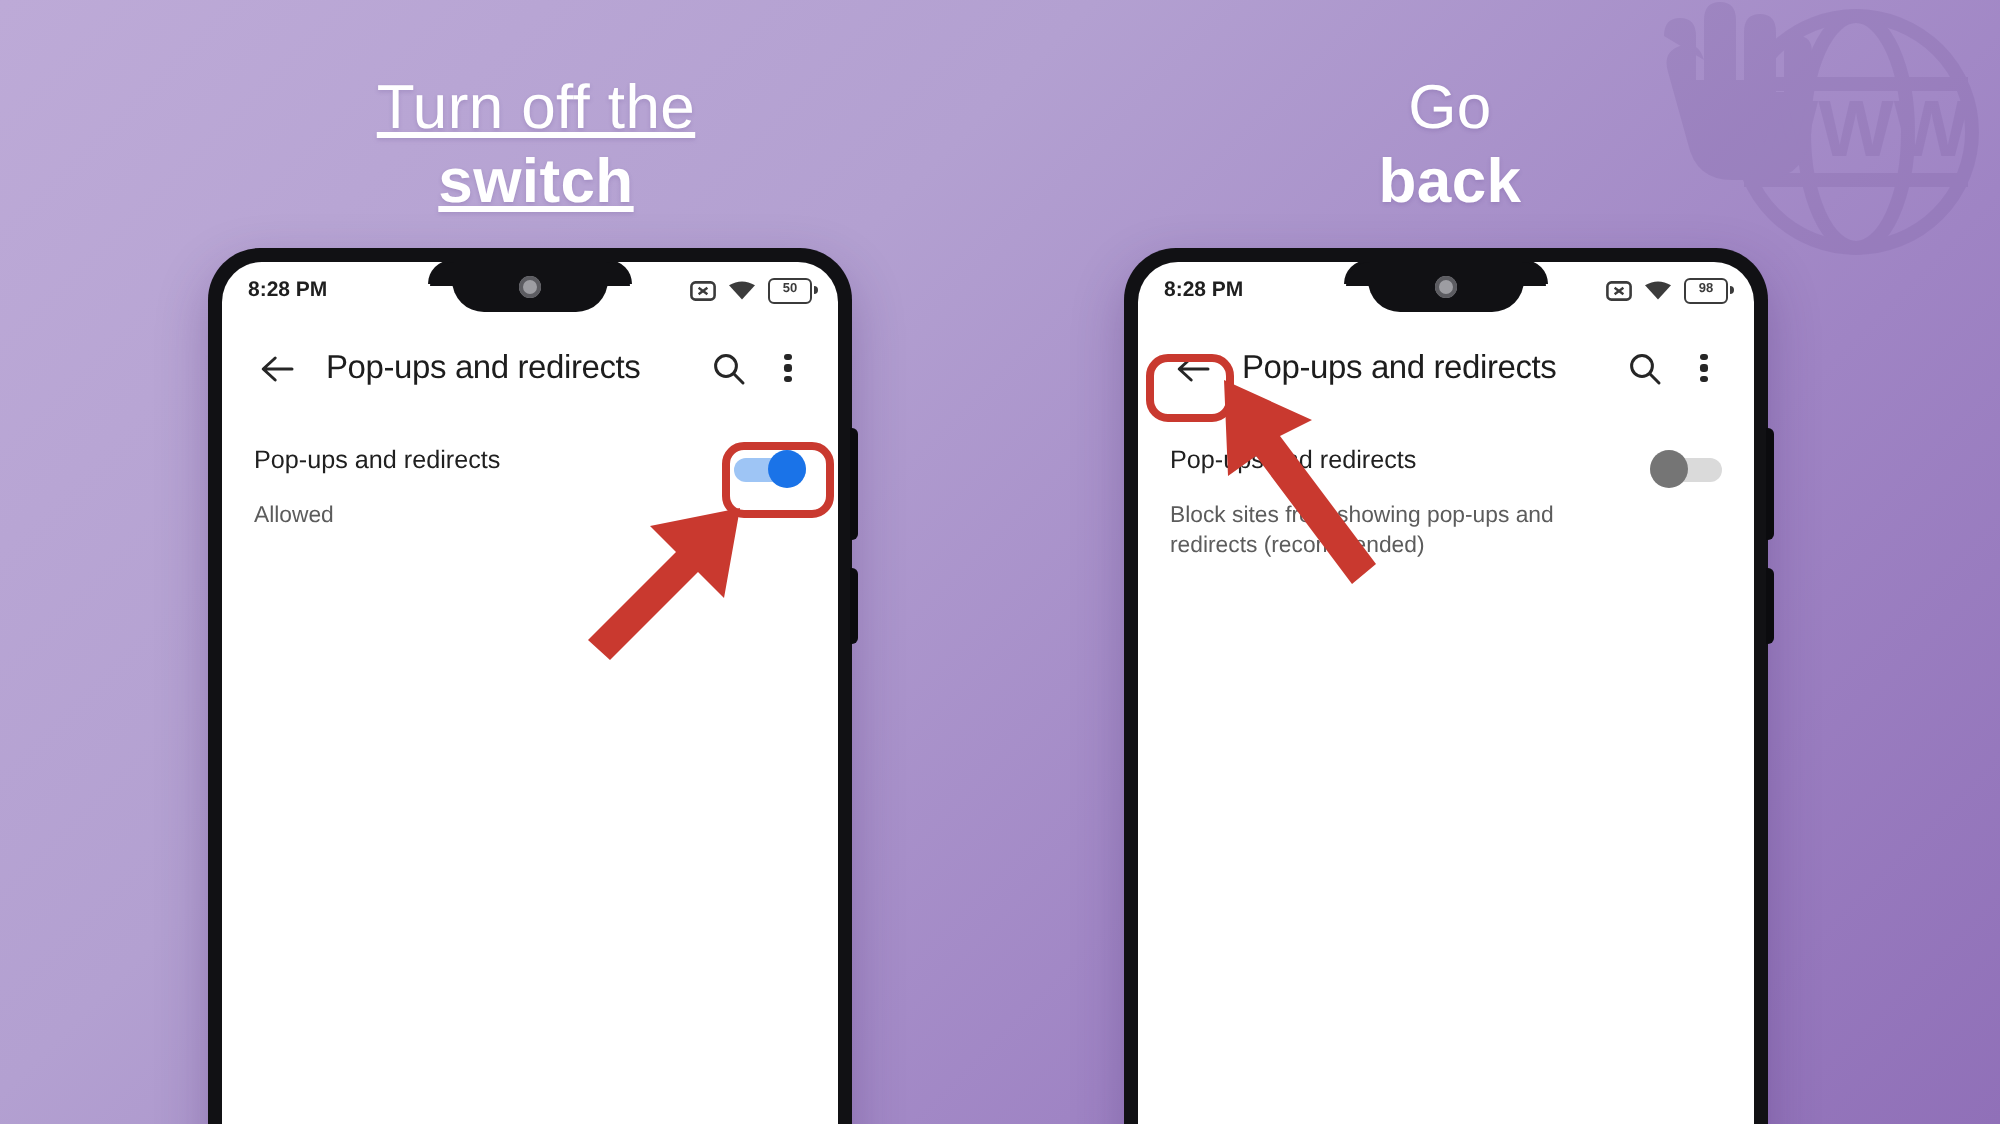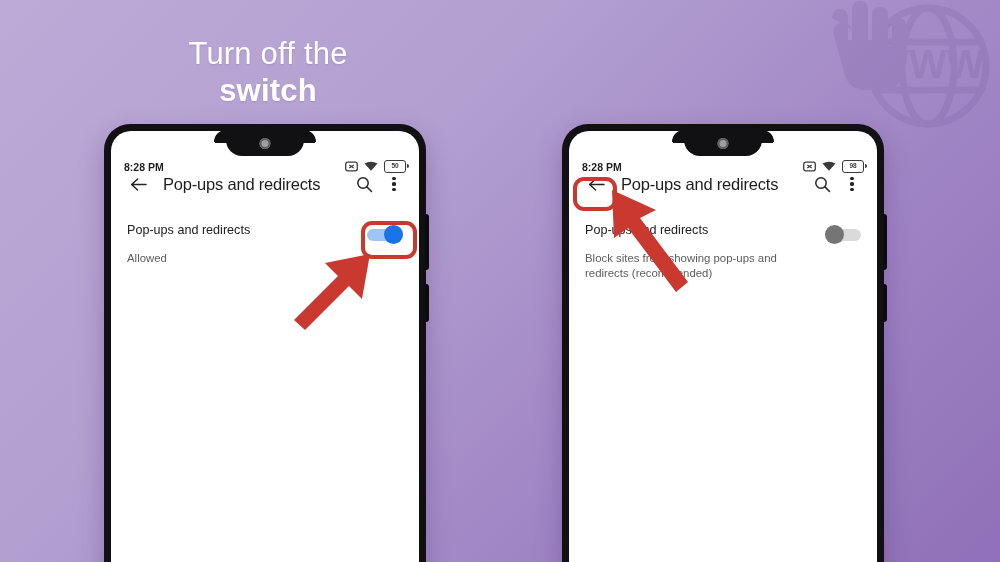--- a/index.html
+++ b/index.html
@@ -45,21 +45,21 @@
   .caption .line1 {
     display: block;
     font-size: 31px;
     font-weight: 400;
   }
   .caption .line2 {
     display: block;
     font-size: 31px;
     font-weight: 700;
   }
-  #caption-left  { left: 88px;  top: 36px; width: 360px; }
+  #caption-left  { left: 88px;  top: 36px; width: 360px; text-decoration: underline; }
   #caption-right { left: 560px; top: 36px; width: 330px; }
 
   
   .phone {
     position: absolute;
     width: 322px;
     height: 470px;
     background: #111114;
     border-radius: 26px 26px 0 0;
     box-shadow: 0 10px 26px rgba(60,30,100,0.28);
@@ -128,24 +128,24 @@
     width: 11px;
     height: 11px;
     border-radius: 50%;
     background: #9d9da2;
     box-shadow: inset 0 0 0 2px #5c5c61;
   }
 
   
   .statusbar {
     position: absolute;
-    left: 0; right: 0; top: 16px;
+    left: 0; right: 0; top: 1px;
     height: 26px;
     display: flex;
-    align-items: flex-end;
+    align-items: center;
     justify-content: space-between;
     padding: 0 13px;
     box-sizing: border-box;
     font-size: 10.5px;
     font-weight: 700;
     color: #1f1f1f;
   }
   .status-icons {
     display: flex;
     align-items: center;
@@ -290,20 +290,24 @@
         <path d="M12 36 q0-9 8-9 t8 9 v22 h4 V28 q0-9 8-9 t8 9 v30 h4 V34 q0-9 8-9 t8 9 v30 h4 V44 q0-8 7-8 t7 8 v34 q0 30-26 30 h-14 q-18 0-22-18 l-10-36 q-3-10 6-13 t12 7 z"></path>
       </g>
       <text x="108" y="96" font-family="'Liberation Sans',sans-serif" font-size="40" font-weight="700" fill="#6d4f94" text-anchor="middle">WWW</text>
     </svg>
   </div>
 
   <div class="caption" id="caption-left">
     <span class="line1">Turn off the</span>
     <span class="line2">switch</span>
   </div>
+  <div class="caption" id="caption-right">
+    <span class="line1">Go</span>
+    <span class="line2">back</span>
+  </div>
 
   <div class="phone" id="phone-left">
     <div class="side-btn"></div>
     <div class="side-btn b2"></div>
 
     <div class="screen">
 
       <div class="statusbar">
         <span>8:28 PM</span>
         <span class="status-icons">

